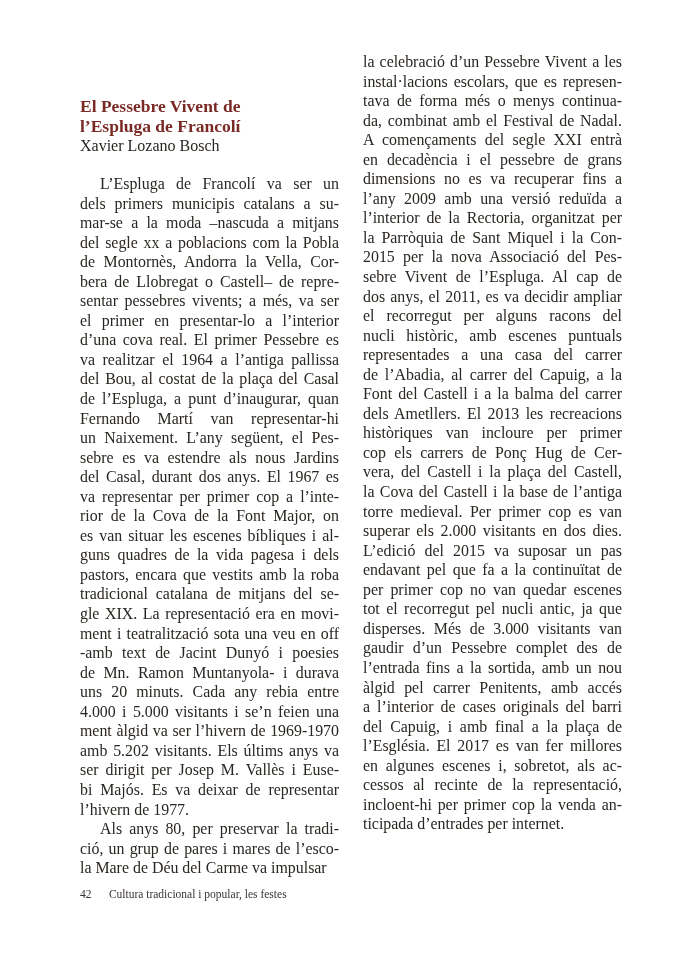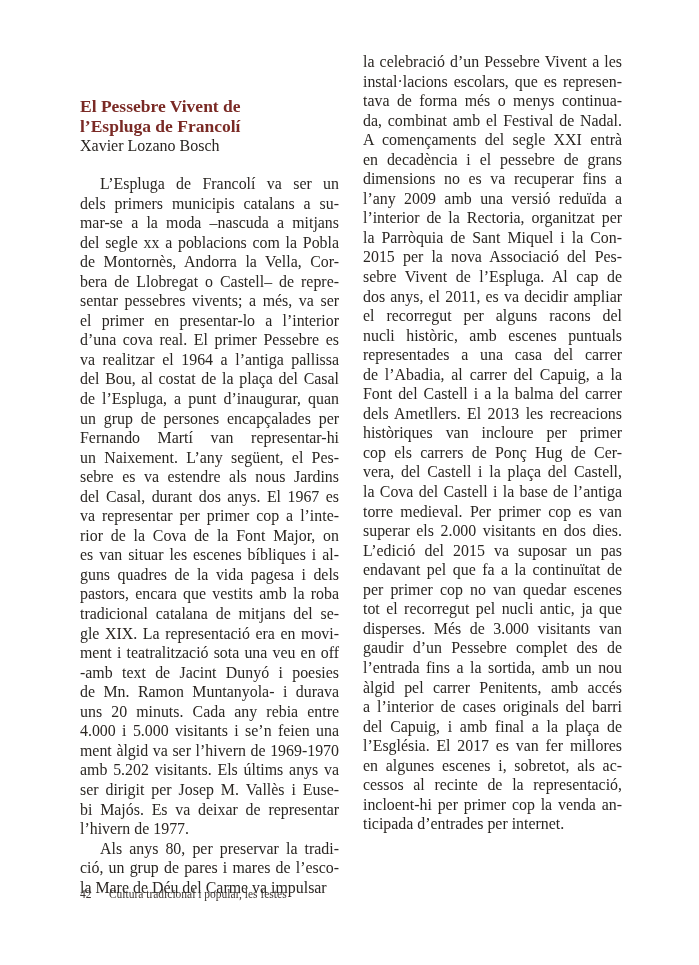--- a/index.html
+++ b/index.html
@@ -34,21 +34,20 @@
       <span class="line">mar-se a la moda –nascuda a mitjans</span>
       <span class="line">del segle xx a poblacions com la Pobla</span>
       <span class="line">de Montornès, Andorra la Vella, Cor-</span>
       <span class="line">bera de Llobregat o Castell– de repre-</span>
       <span class="line">sentar pessebres vivents; a més, va ser</span>
       <span class="line">el primer en presentar-lo a l’interior</span>
       <span class="line">d’una cova real. El primer Pessebre es</span>
       <span class="line">va realitzar el 1964 a l’antiga pallissa</span>
       <span class="line">del Bou, al costat de la plaça del Casal</span>
       <span class="line">de l’Espluga, a punt d’inaugurar, quan</span>
-      <span class="line">un grup de persones encapçalades per</span>
       <span class="line">Fernando Martí van representar-hi</span>
       <span class="line">un Naixement. L’any següent, el Pes-</span>
       <span class="line">sebre es va estendre als nous Jardins</span>
       <span class="line">del Casal, durant dos anys. El 1967 es</span>
       <span class="line">va representar per primer cop a l’inte-</span>
       <span class="line">rior de la Cova de la Font Major, on</span>
       <span class="line">es van situar les escenes bíbliques i al-</span>
       <span class="line">guns quadres de la vida pagesa i dels</span>
       <span class="line">pastors, encara que vestits amb la roba</span>
       <span class="line">tradicional catalana de mitjans del se-</span>

